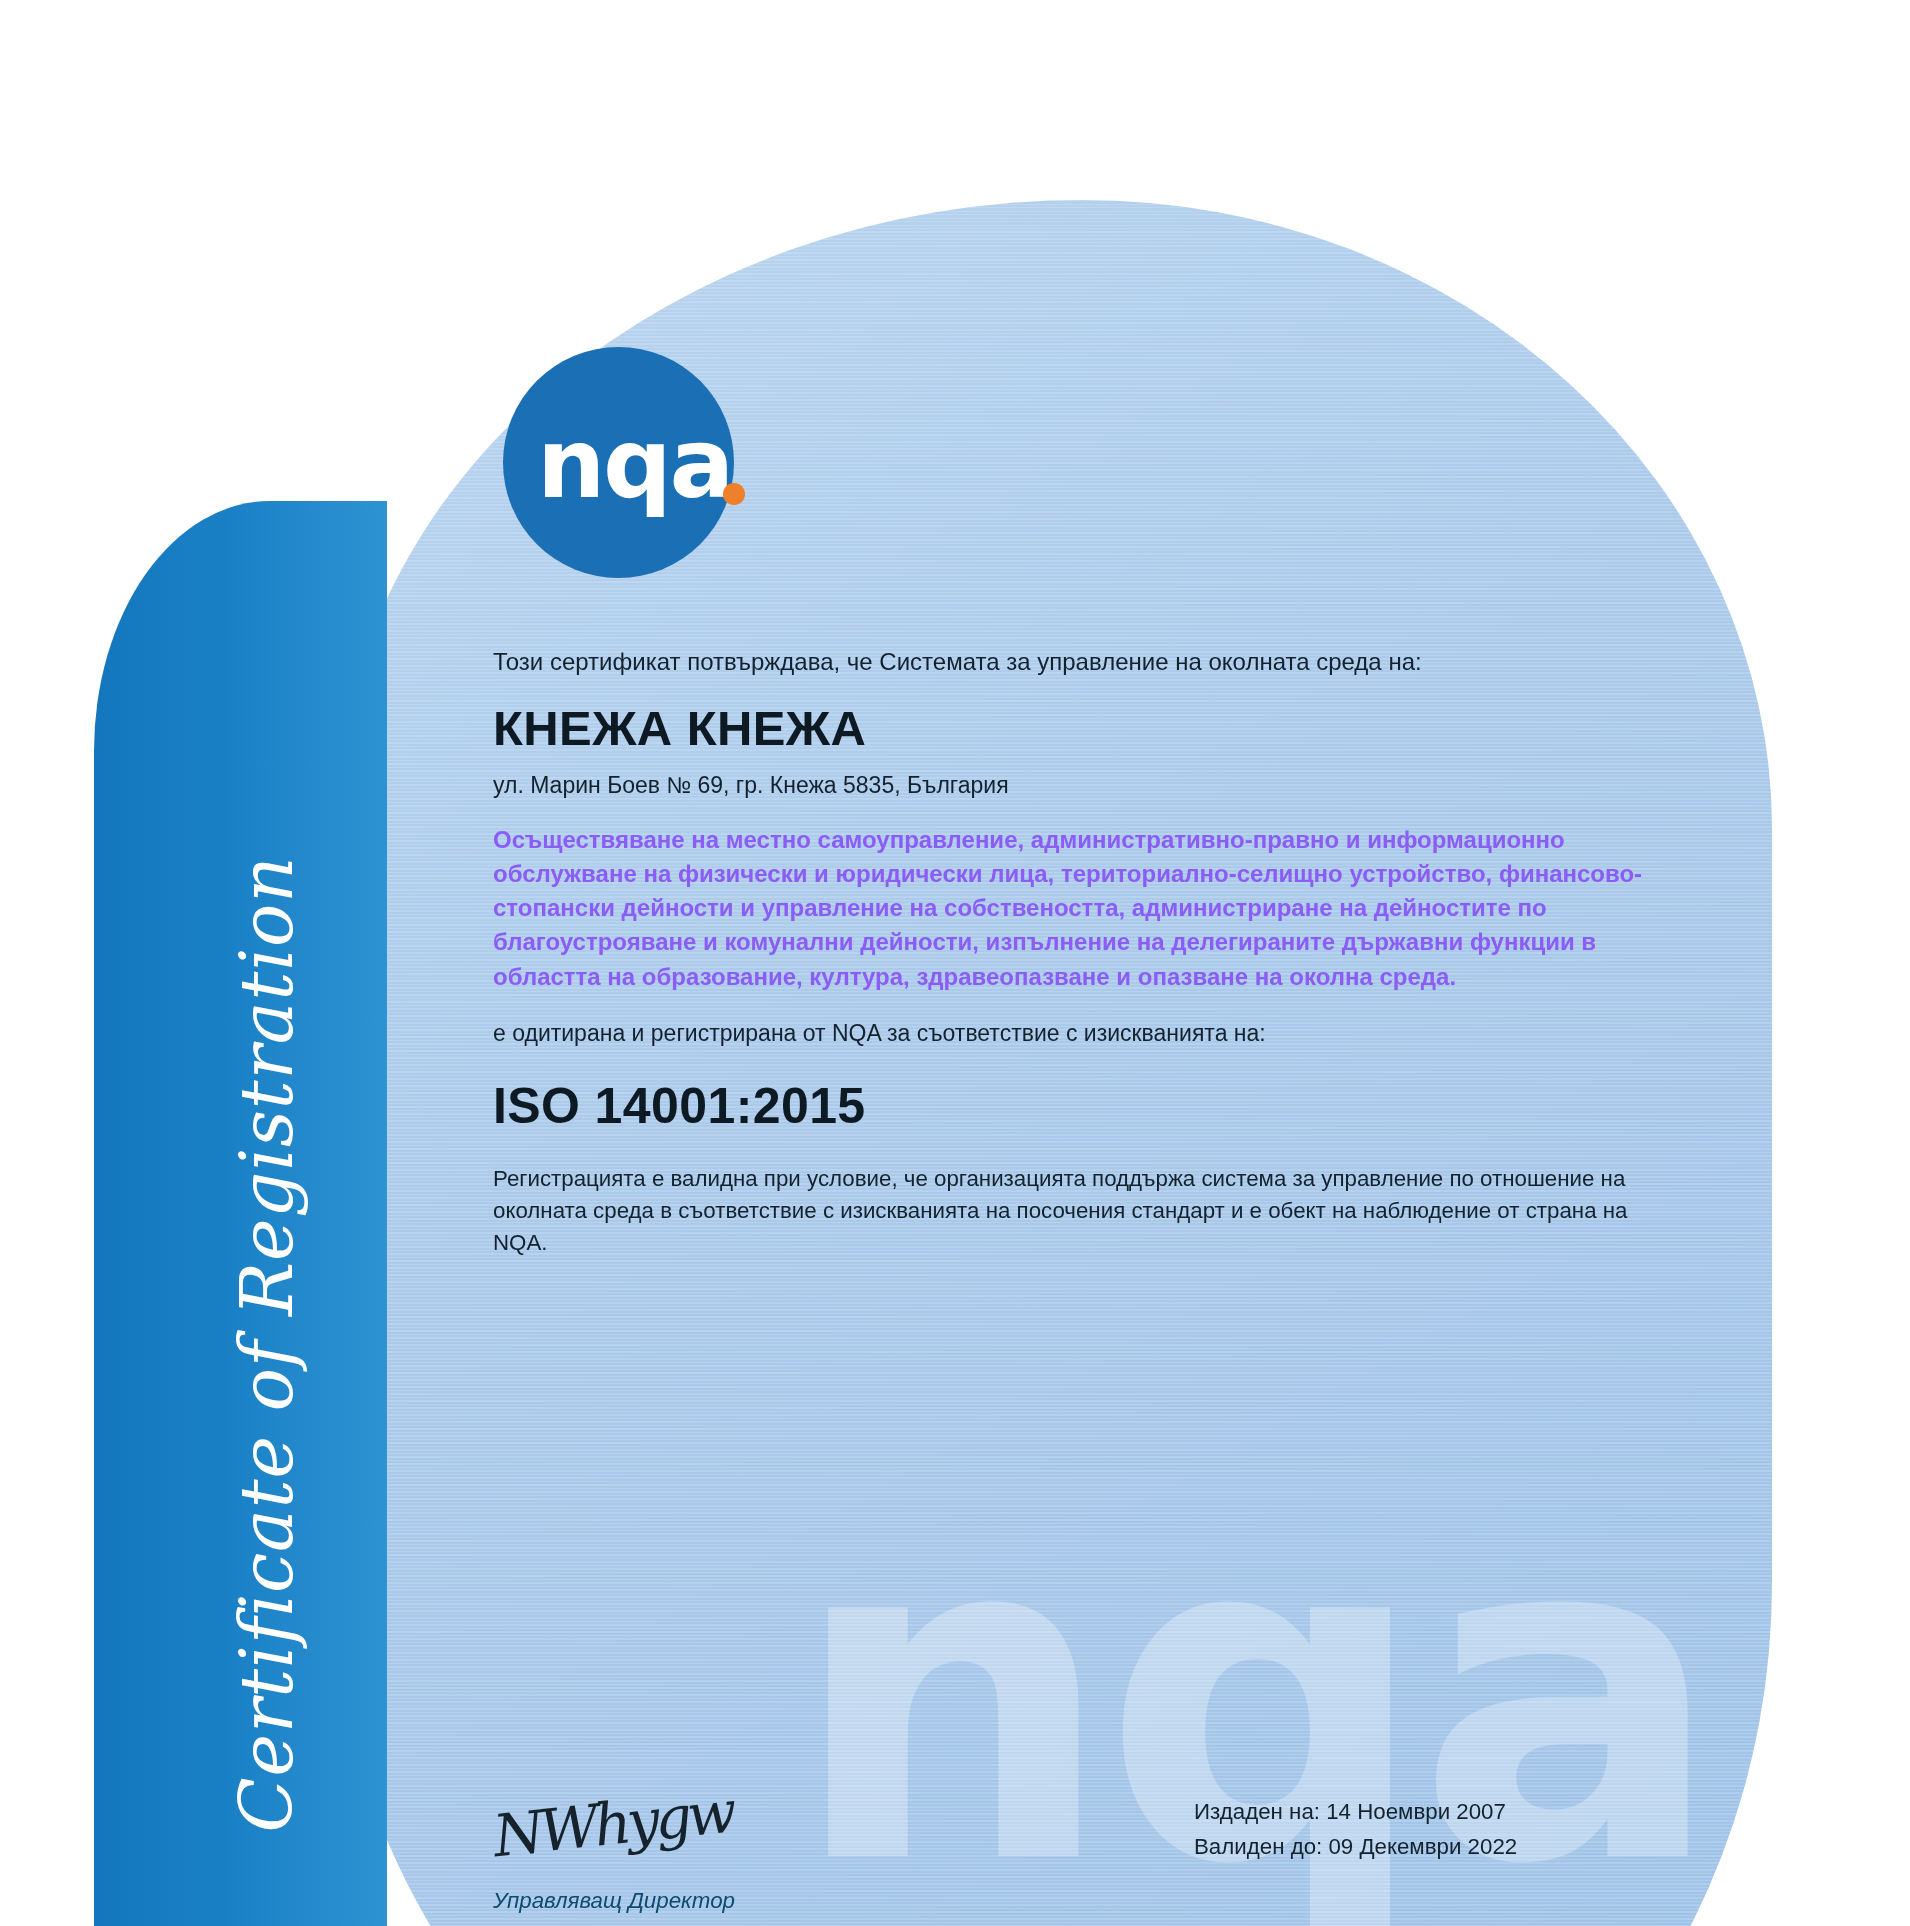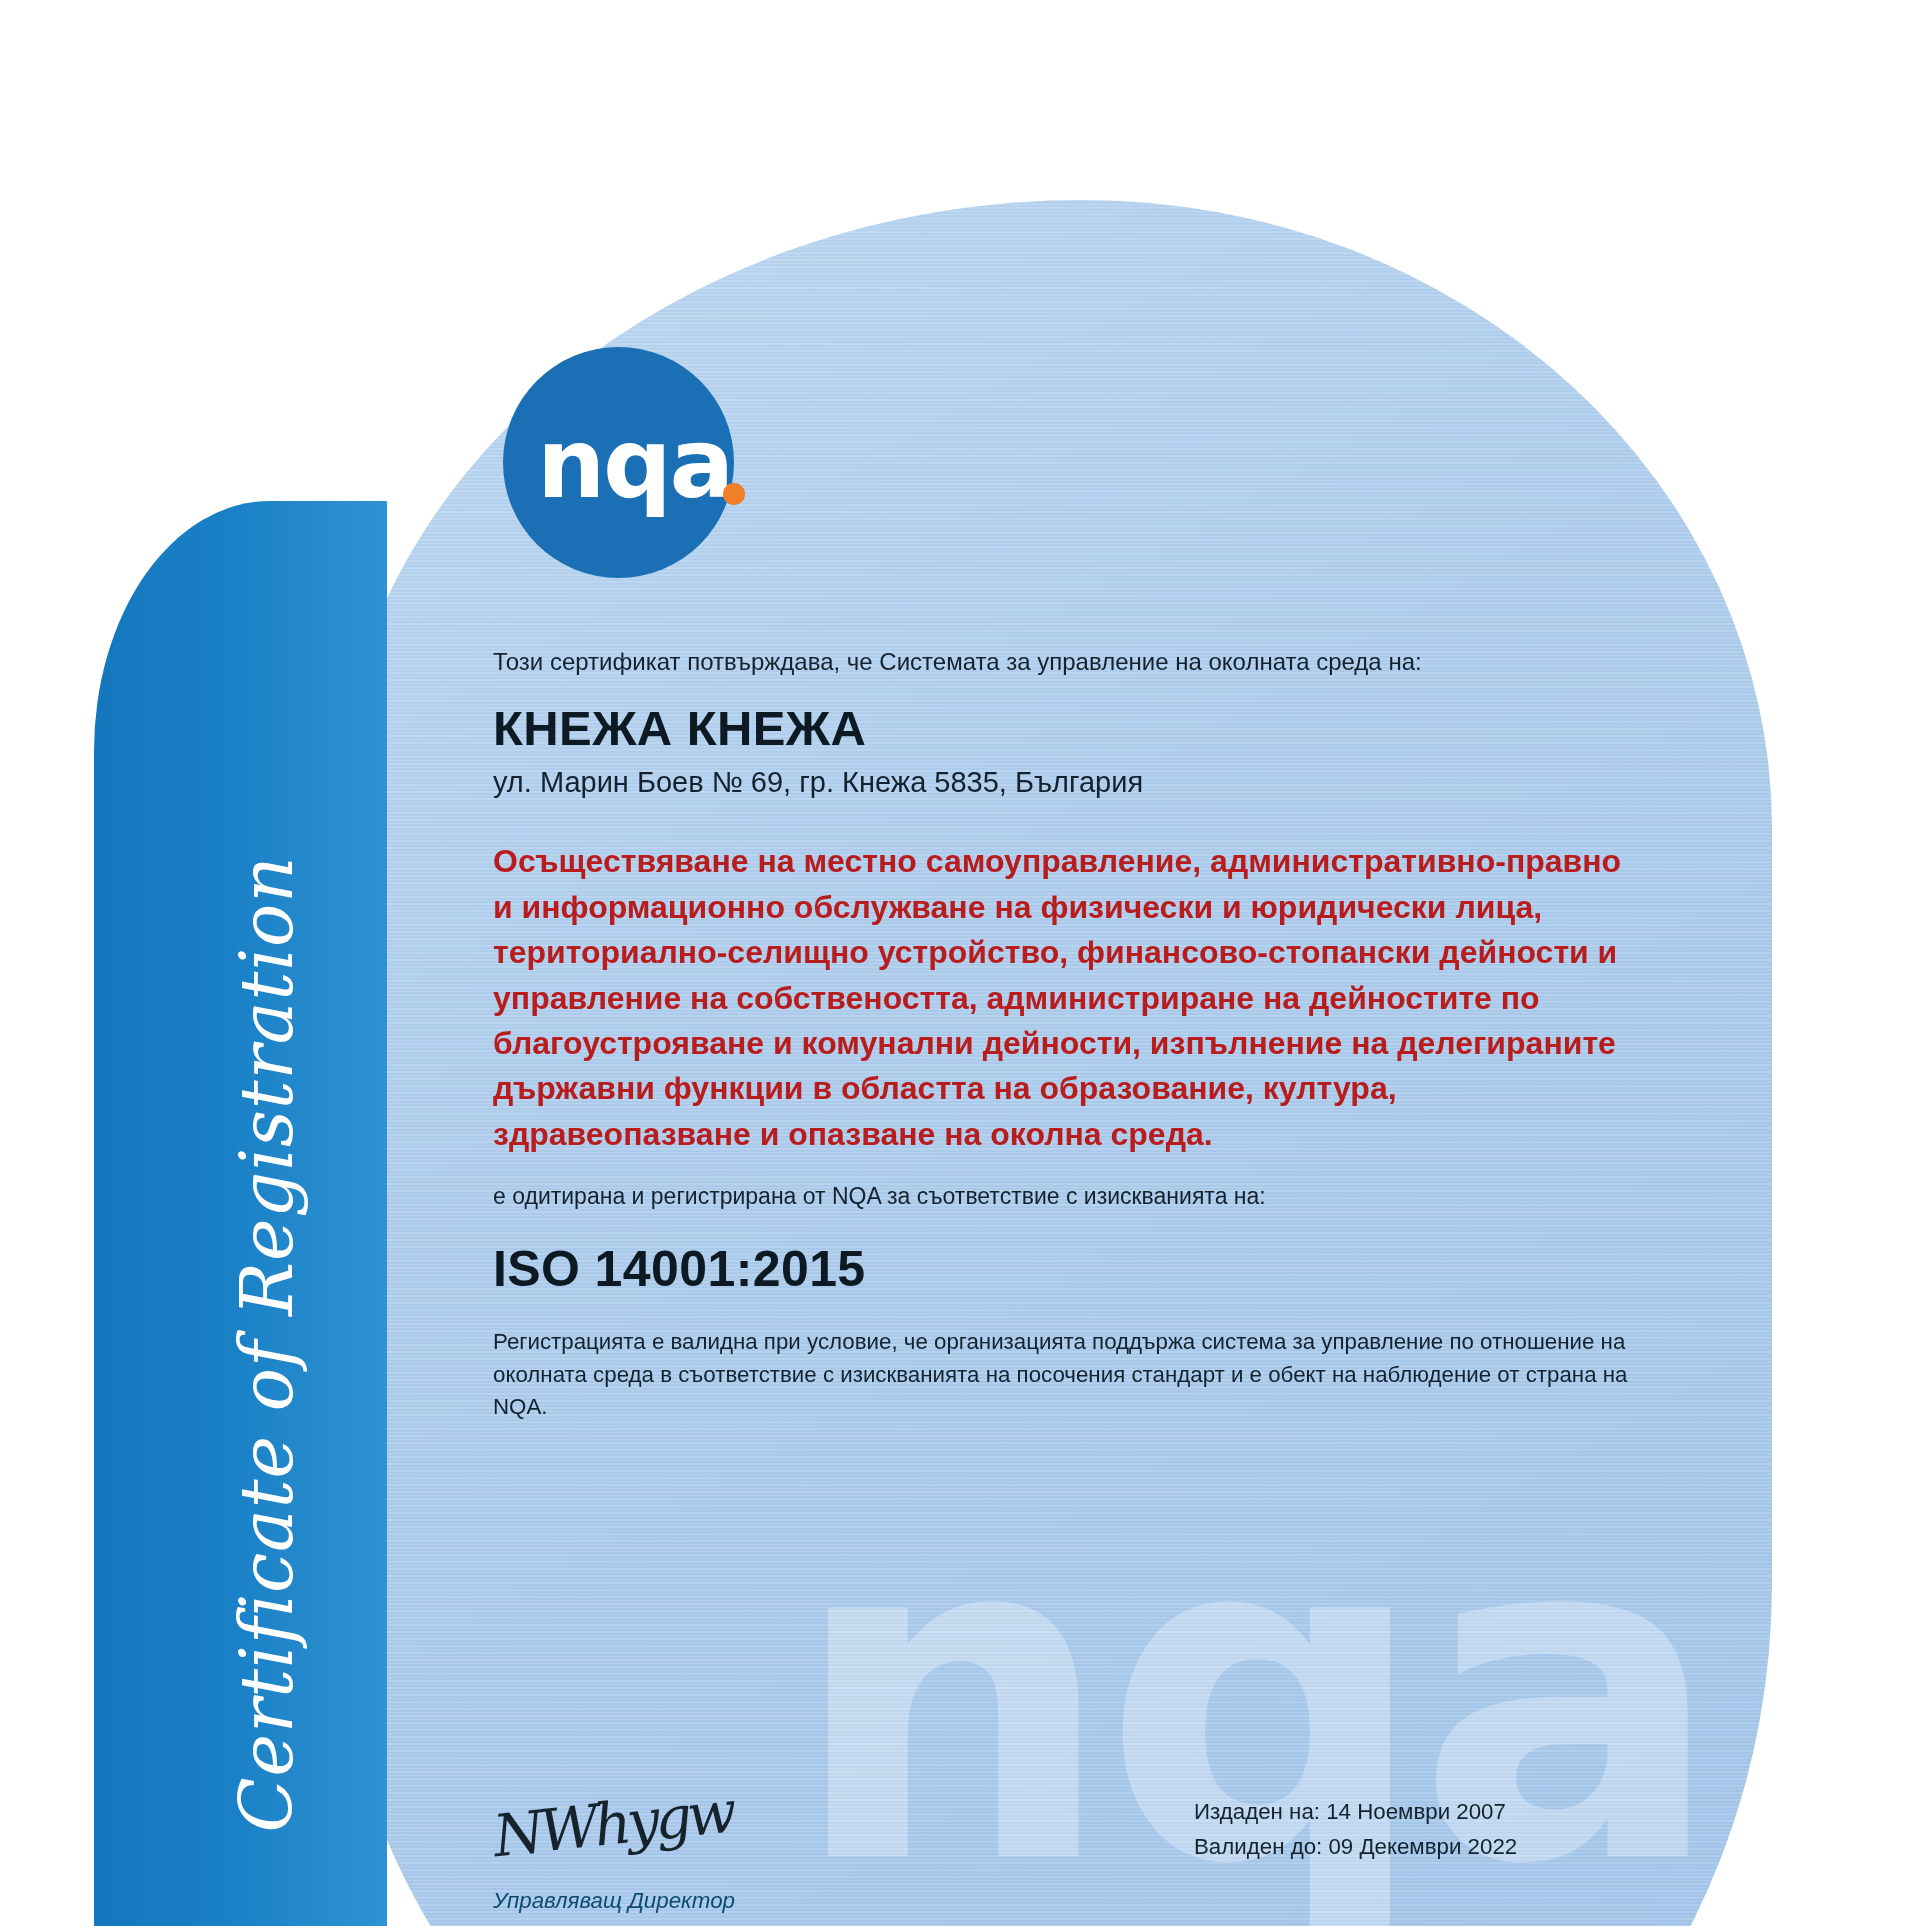--- a/index.html
+++ b/index.html
@@ -136,35 +136,35 @@
     color: #13222e;
   }
   .org-name {
     margin-top: 23px;
     font-size: 49px;
     font-weight: 700;
     letter-spacing: 0.4px;
     color: #0d1a24;
   }
   .org-address {
-    margin-top: 10px;
-    font-size: 29px;
+    margin-top: 16px;
+    font-size: 23px;
     color: #13222e;
   }
   .scope-label {
     margin-top: 127px;
     font-size: 24px;
     color: #13222e;
   }
   .scope-body {
-    margin-top: 40px;
-    font-size: 32px;
+    margin-top: 24px;
+    font-size: 24px;
     font-weight: 700;
     line-height: 1.42;
-    color: #b91c1c;
+    color: #8b5cf6;
     width: 1156px;
   }
   .audited-line {
     margin-top: 26px;
     font-size: 23px;
     color: #13222e;
   }
   .standard {
     margin-top: 30px;
     font-size: 50px;

